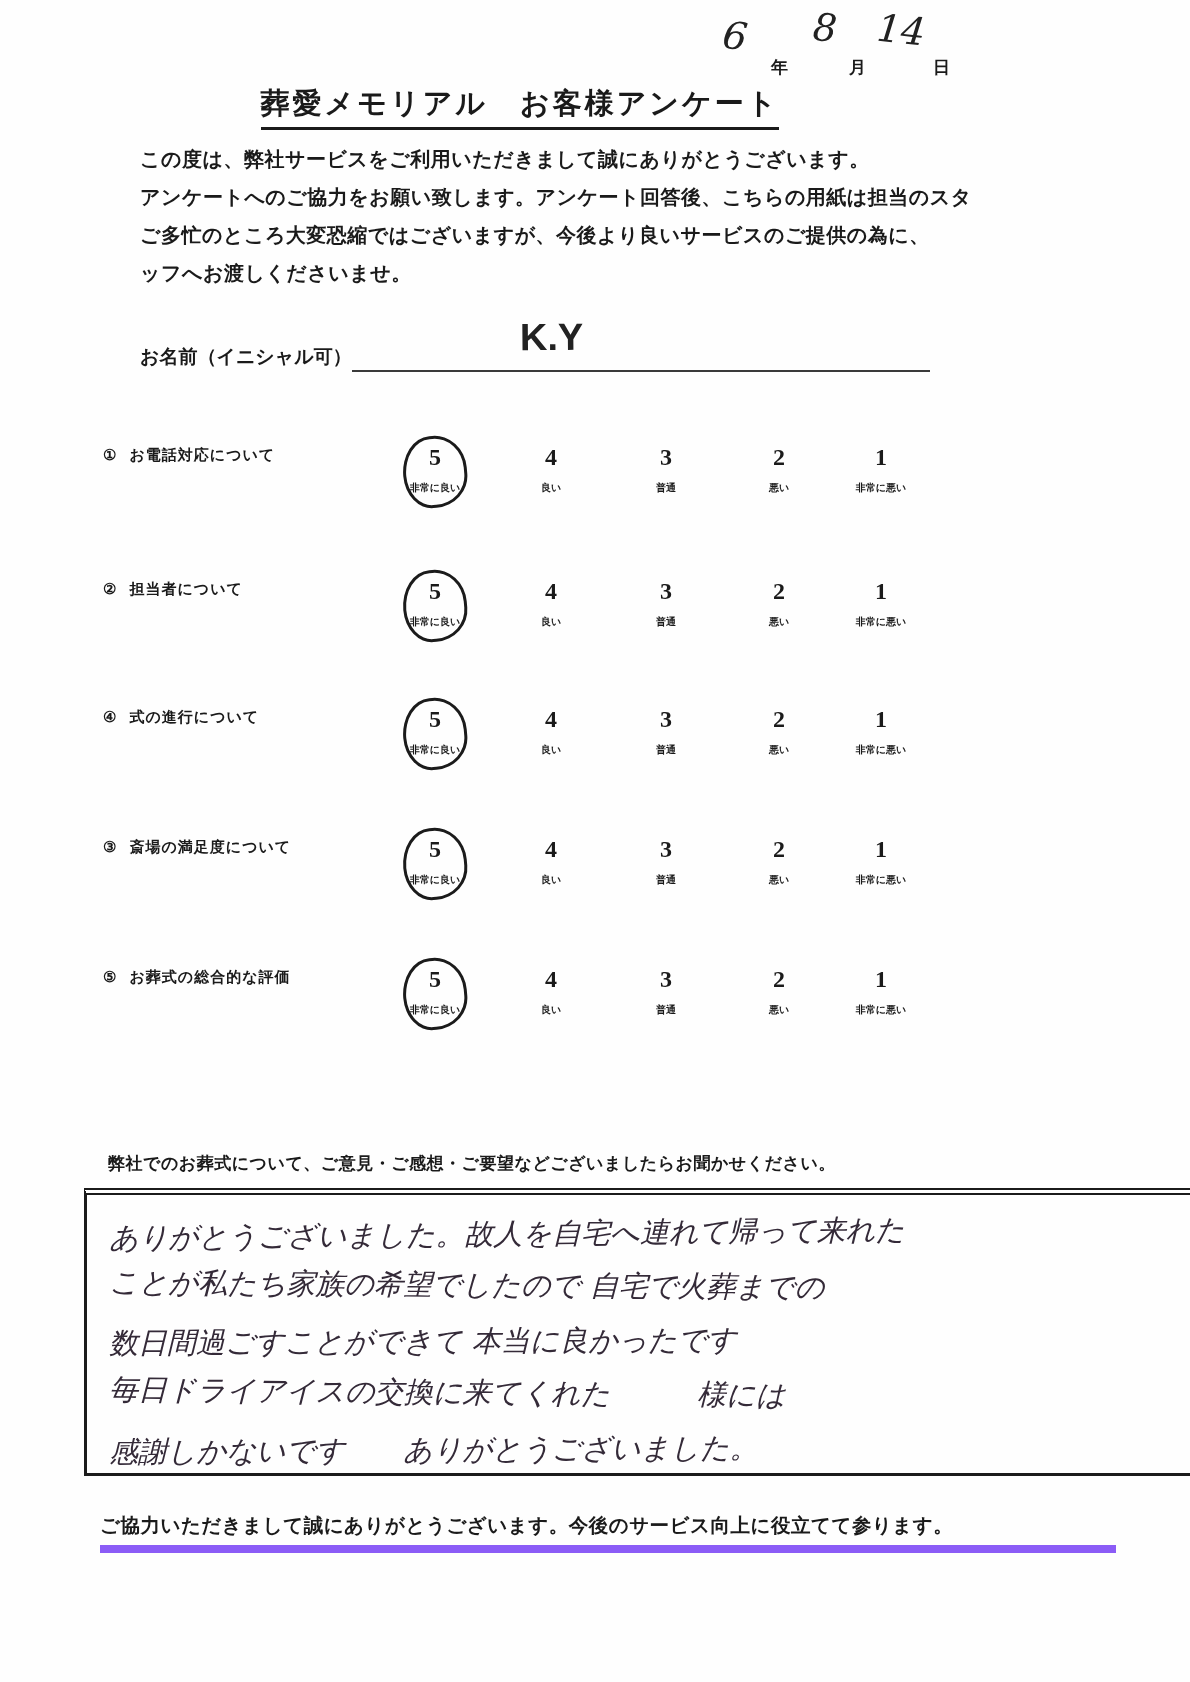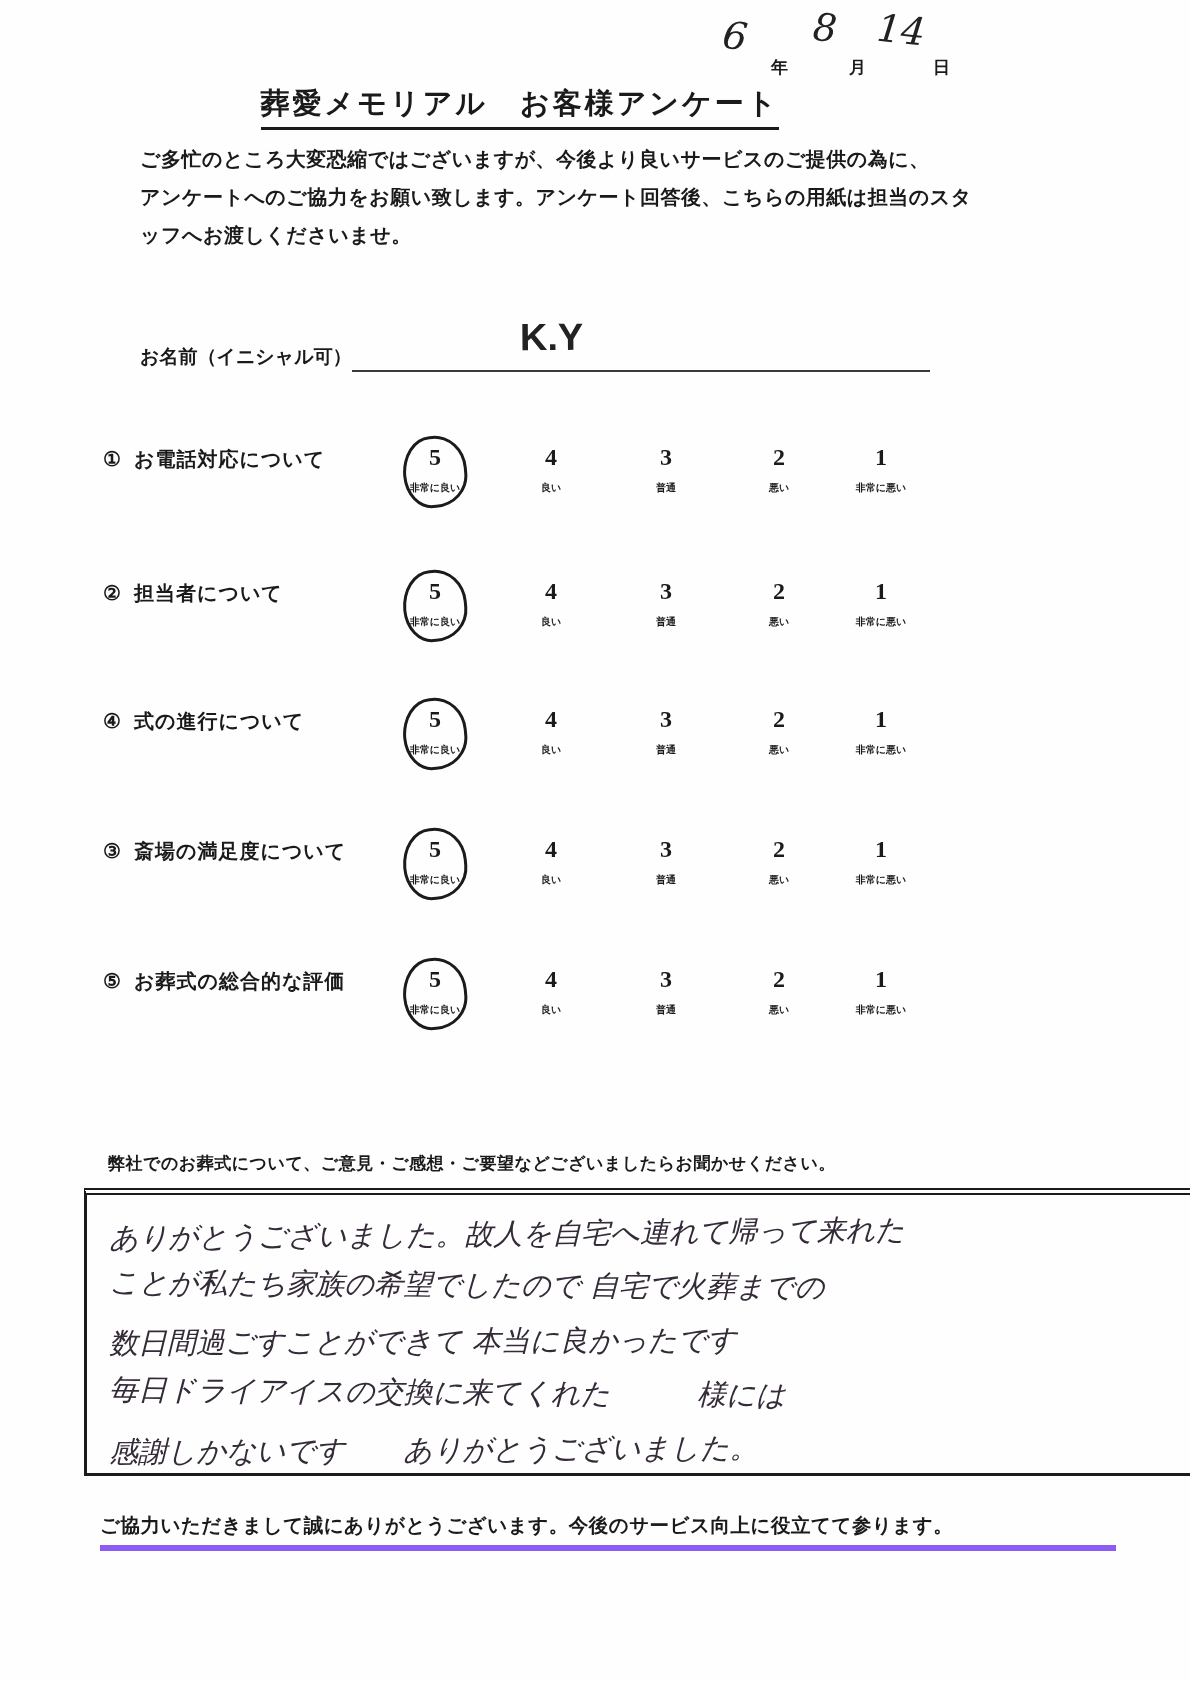--- a/index.html
+++ b/index.html
@@ -30,21 +30,21 @@
   .name-label{position:absolute;top:344px;left:140px;font-size:19px;font-weight:700;}
   .name-underline{position:absolute;top:370px;left:352px;width:578px;height:2px;background:#3a3a3a;}
   .name-value{
     position:absolute;top:316px;left:520px;font-size:38px;color:#222;
     font-family:"Liberation Sans",sans-serif;font-weight:700;transform:rotate(-0.5deg);
   }
   
   .q-row{position:absolute;left:0;width:1190px;height:100px;}
   .q-row.r0{top:428px;} .q-row.r1{top:562px;} .q-row.r2{top:690px;padding-left:33px;}
   .q-row.r3{top:820px;} .q-row.r4{top:950px;}
-  .q-label{position:absolute;left:103px;top:18px;font-size:20px;font-weight:700;letter-spacing:1px;}
+  .q-label{position:absolute;left:103px;top:18px;font-size:15px;font-weight:700;letter-spacing:1px;}
   .q-label .q-num{margin-right:12px;}
   .cell{position:absolute;top:0;width:110px;height:100px;text-align:center;}
   .cell.c0{left:380px;} .cell.c1{left:496px;} .cell.c2{left:611px;}
   .cell.c3{left:724px;} .cell.c4{left:826px;}
   .cell .num{
     display:block;margin-top:16px;font-family:"Liberation Serif",serif;
     font-size:24px;font-weight:700;
   }
   .cell .lab{display:block;margin-top:10px;font-size:10px;font-weight:700;white-space:nowrap;}
   .circle{
@@ -70,21 +70,21 @@
   }
   .hw-line:nth-child(1){transform:rotate(-0.6deg);}
   .hw-line:nth-child(2){transform:rotate(0.4deg);}
   .hw-line:nth-child(3){transform:rotate(-0.3deg);}
   .hw-line:nth-child(4){transform:rotate(0.5deg);}
   .hw-line:nth-child(5){transform:rotate(-0.4deg);}
   
   .footer{
     position:absolute;top:1512px;left:100px;width:1016px;
     font-size:19.5px;font-weight:700;letter-spacing:0.5px;
-    border-bottom:6px solid #8b5cf6;padding-bottom:6px;
+    border-bottom:8px solid #8b5cf6;padding-bottom:6px;
   }
 </style>
 </head>
 <body>
 
 <div class="page">
 
   <div class="date">
     <span class="hw-num" style="left:8px;top:-8px;transform:rotate(8deg);">6</span>
     <span class="unit" style="left:56px;">年</span>
@@ -92,22 +92,23 @@
     <span class="unit" style="left:134px;">月</span>
     <span class="hw-num" style="left:162px;top:-14px;transform:rotate(6deg);">14</span>
     <span class="unit" style="left:218px;">日</span>
   </div>
 
   <div class="title-wrap">
     <span class="title">葬愛メモリアル　お客様アンケート</span>
   </div>
 
   <div class="intro">
+    <div>この度は、弊社サービスをご利用いただきまして誠にありがとうございます。</div>
+    <div>アンケートへのご協力をお願い致します。アンケート回答後、こちらの用紙は担当のスタ</div>
     <div>ご多忙のところ大変恐縮ではございますが、今後より良いサービスのご提供の為に、</div>
-    <div>アンケートへのご協力をお願い致します。アンケート回答後、こちらの用紙は担当のスタ</div>
     <div>ッフへお渡しくださいませ。</div>
   </div>
 
   <div class="name-label">お名前（イニシャル可）</div>
   <div class="name-underline"></div>
   <div class="name-value">K.Y</div>
 
   <div class="q-row r0">
     <div class="q-label">
       <span class="q-num">①</span><span>お電話対応について</span>

